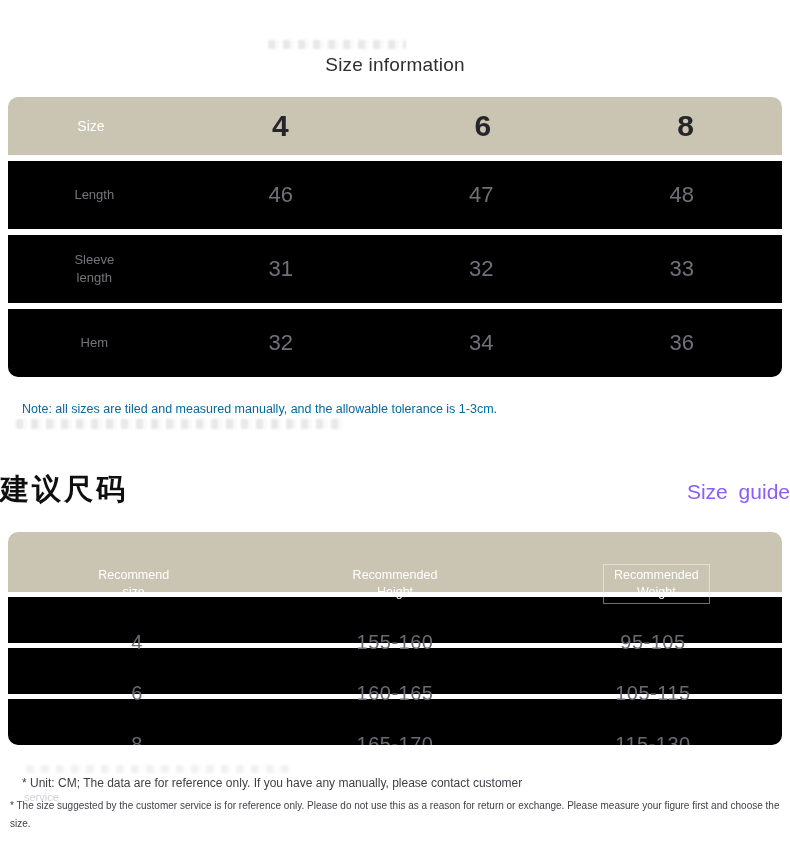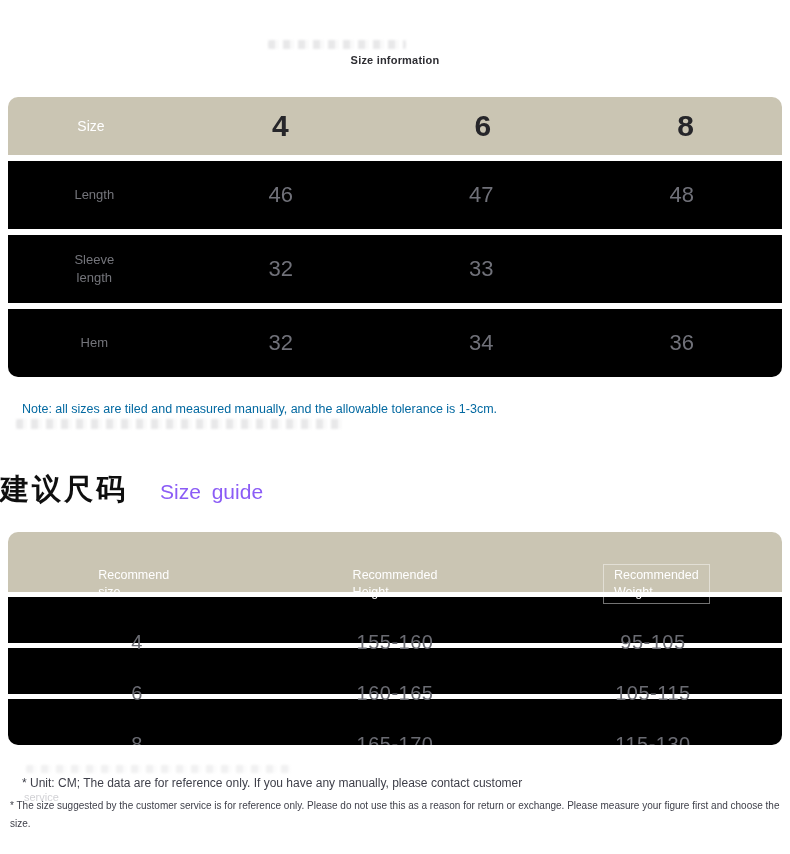--- a/index.html
+++ b/index.html
@@ -8,21 +8,21 @@
     width: 790px; height: 854px;
     position: relative;
     font-family: "Liberation Sans", "DejaVu Sans", sans-serif;
     overflow: hidden;
   }
 
   
   .page-title {
     position: absolute; top: 54px; left: 0; width: 100%;
     text-align: center;
-    font-size: 11px; color: #2e2e33; letter-spacing: 0.2px; font-weight: bold;
+    font-size: 19px; color: #2e2e33; letter-spacing: 0.2px;
   }
 
   
   .wm {
     position: absolute; height: 10px;
     background: repeating-linear-gradient(90deg,
       rgba(150,150,155,0.22) 0 7px, rgba(150,150,155,0.05) 7px 11px, transparent 11px 15px);
     filter: blur(1px);
     border-radius: 2px;
   }
@@ -53,31 +53,31 @@
 
   
   .table-note {
     position: absolute; top: 402px; left: 22px;
     font-size: 12.5px; color: #0369a1;
   }
 
   
   .guide-heading {
     position: absolute; top: 470px; left: 0; width: 100%;
-    display: flex; align-items: baseline; justify-content: flex-start; gap: 32px;
+    display: flex; align-items: baseline; justify-content: space-between; gap: 32px;
   }
   .guide-heading .zh { font-size: 29px; font-weight: 700; color: #0f0f0f; letter-spacing: 3px; }
   .guide-heading .en { font-size: 21px; font-weight: 500; color: #8b5cf6; word-spacing: 5px; }
 
   
   .guide-table { top: 532px; }
   .guide-table .thead { height: 60px; }
   .guide-table .trow  { height: 46px; }
   .guide-table .gap   { height: 5px; }
-  .col-third { width: 33.333%; display: flex; align-items: center; justify-content: center; text-align: left; margin-top: 44px; }
+  .col-third { width: 33.333%; display: flex; align-items: center; justify-content: center; text-align: center; margin-top: 44px; }
   .guide-table .thead .col-third {
     color: #ffffff; font-size: 12.5px; white-space: pre-line; line-height: 1.35;
   }
   .guide-table .thead .col-third .hdr-chip { white-space: pre-line; }
   .guide-table .thead .col-third .boxed {
     border: 1px solid rgba(255,255,255,0.45); padding: 2px 10px;
   }
   .guide-table .trow .col-third { color: #6a6b72; font-size: 20px; letter-spacing: 0.5px; }
 
   
@@ -116,20 +116,21 @@
     <div class="col-label">Length</div>
     <div class="col-val">46</div>
     <div class="col-val">47</div>
     <div class="col-val">48</div>
   </div>
 
   <div class="gap"></div>
   <div class="trow">
     <div class="col-label">Sleeve
 length</div>
+    <div class="col-val">31</div>
     <div class="col-val">32</div>
     <div class="col-val">33</div>
   </div>
 
   <div class="gap"></div>
   <div class="trow">
     <div class="col-label">Hem</div>
     <div class="col-val">32</div>
     <div class="col-val">34</div>
     <div class="col-val">36</div>

